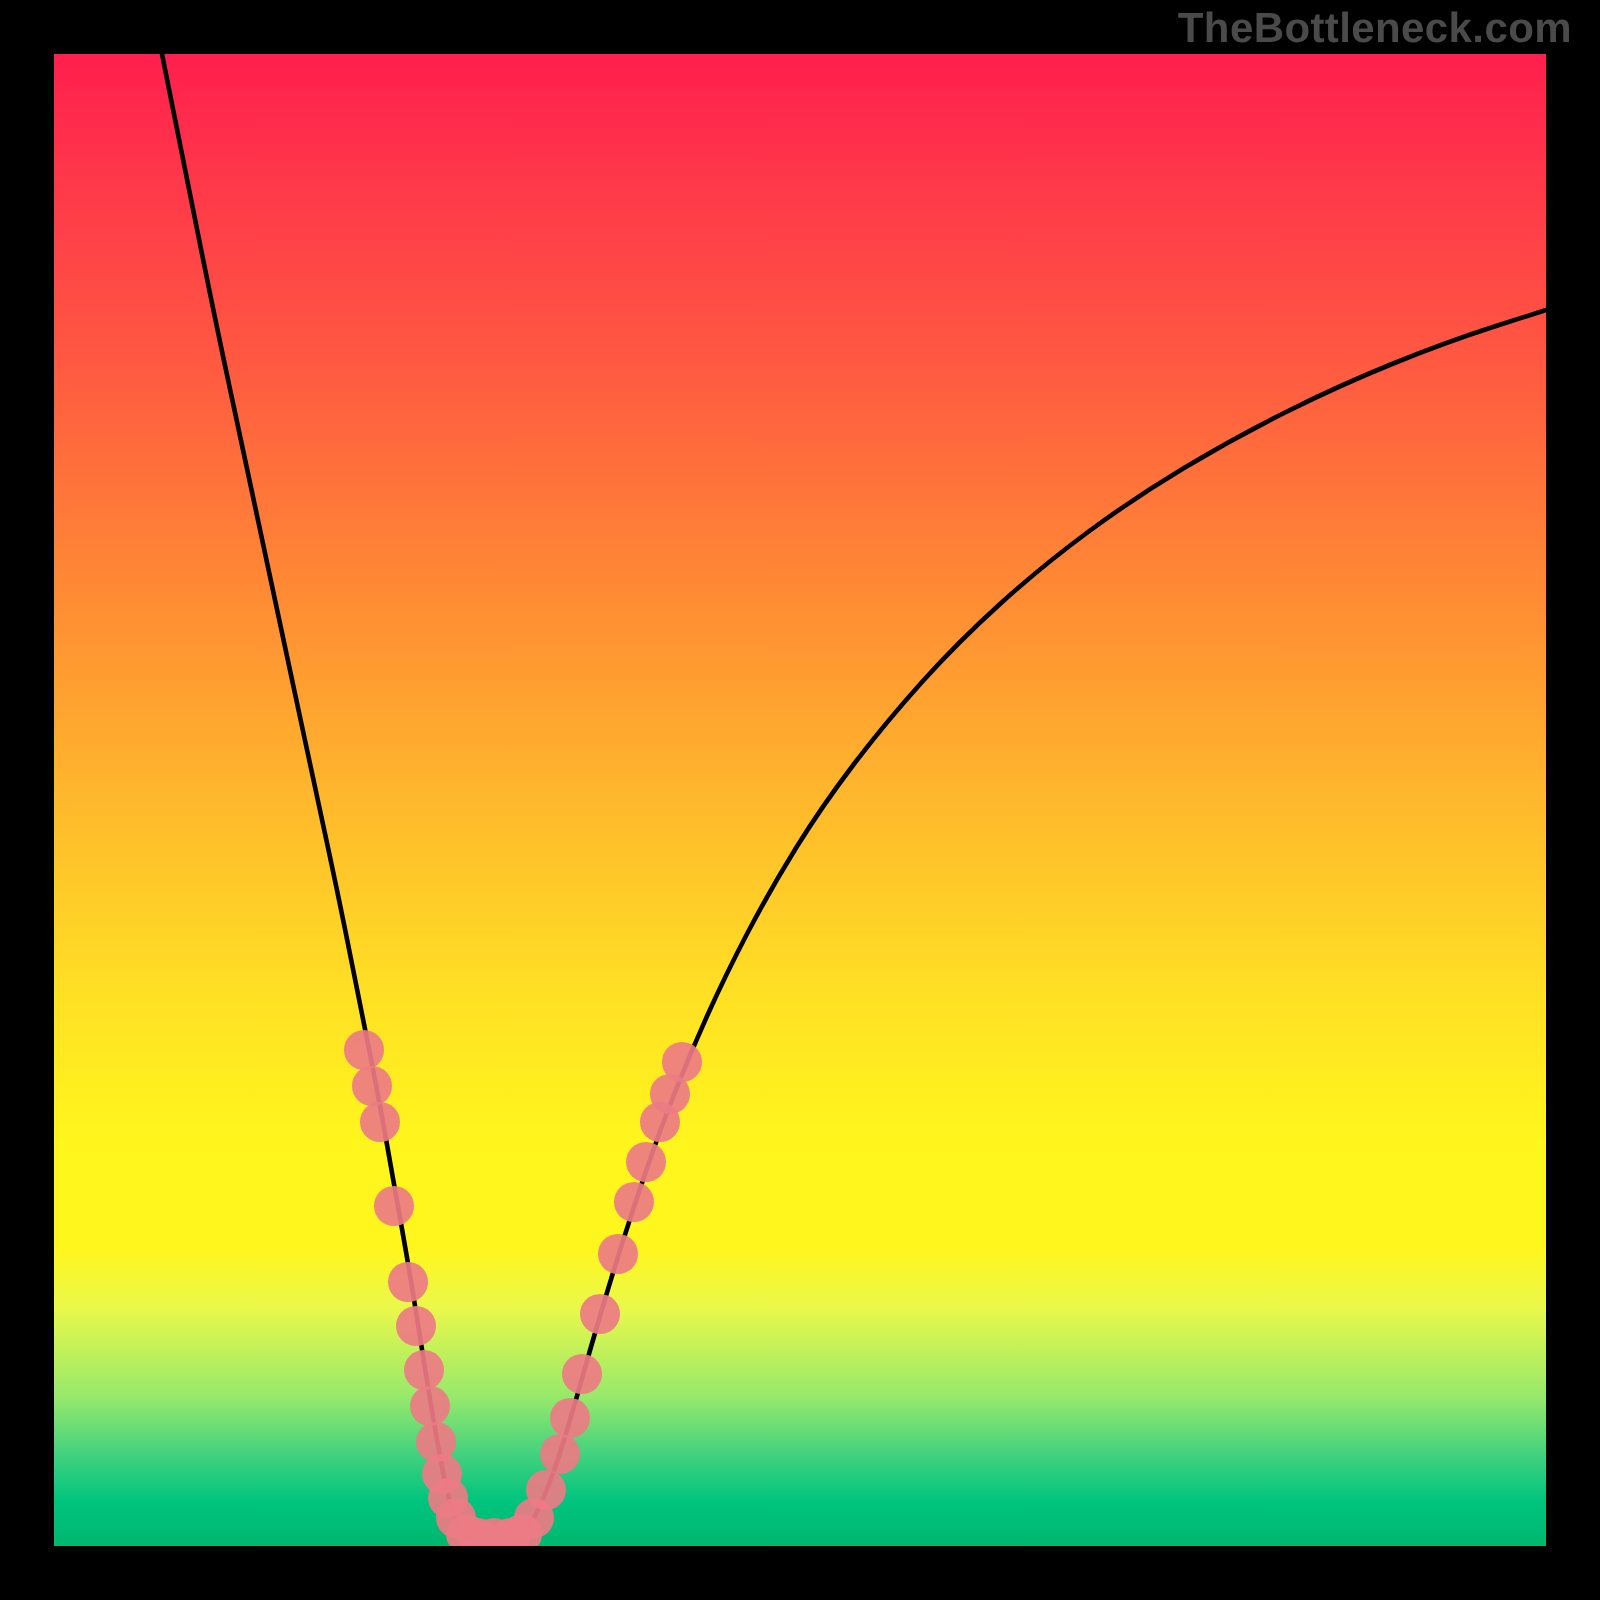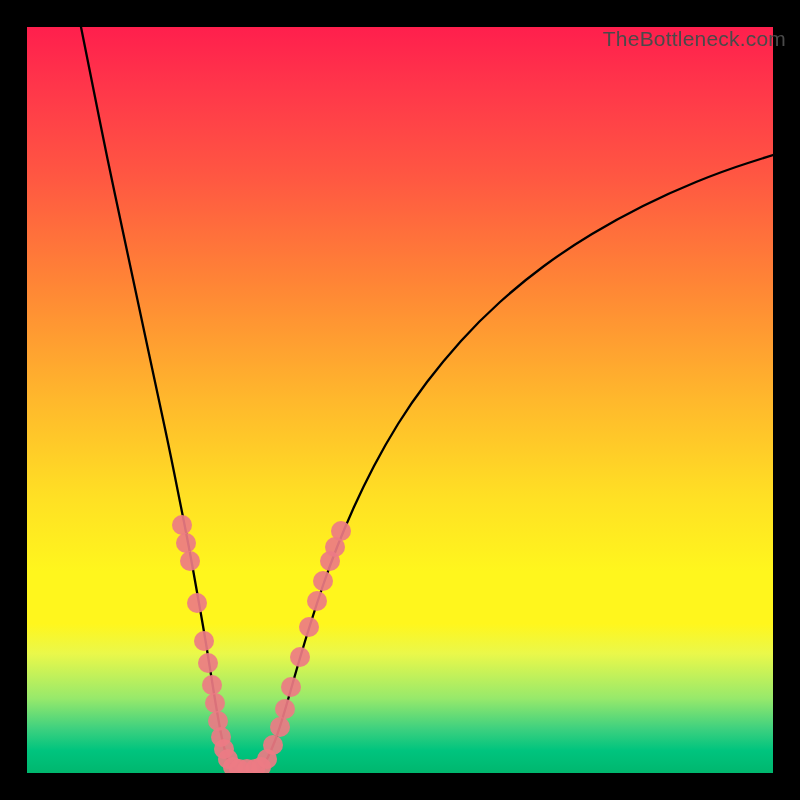--- a/index.html
+++ b/index.html
@@ -15,24 +15,23 @@
     position: relative;
     width: 800px;
     height: 800px;
   }
   .credit {
     position: absolute;
     top: 3px;
     right: 14px;
     color: #4a4a4a;
     font-size: 21px;
-    font-weight: 400;
+    font-weight: 700;
     letter-spacing: 0.2px;
     z-index: 10;
-    margin-top: 24px;
   }
   .plotbox {
     position: absolute;
     left: 27px;
     top: 27px;
     width: 746px;
     height: 746px;
     
     background: linear-gradient(to bottom,
       #ff1f4d 0%,

